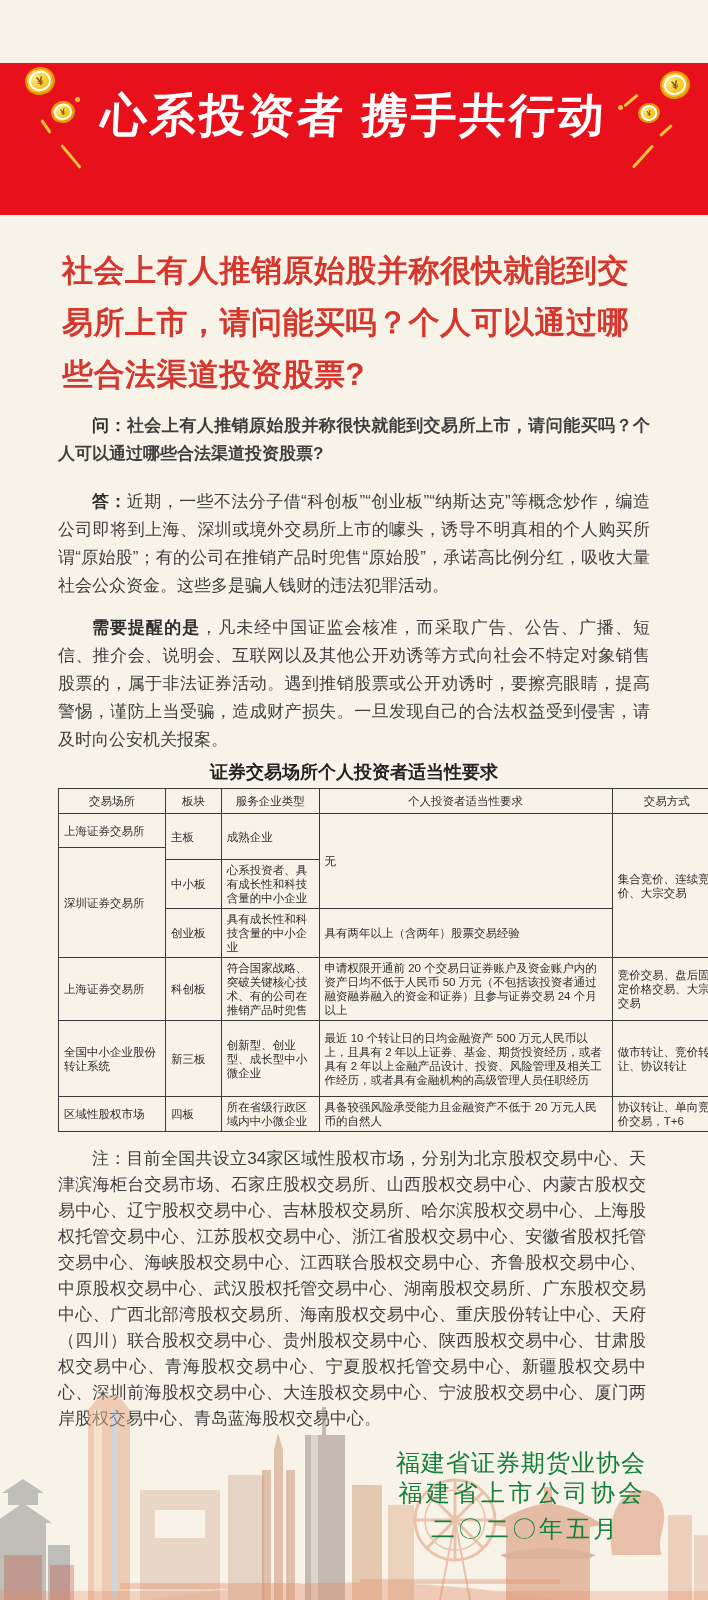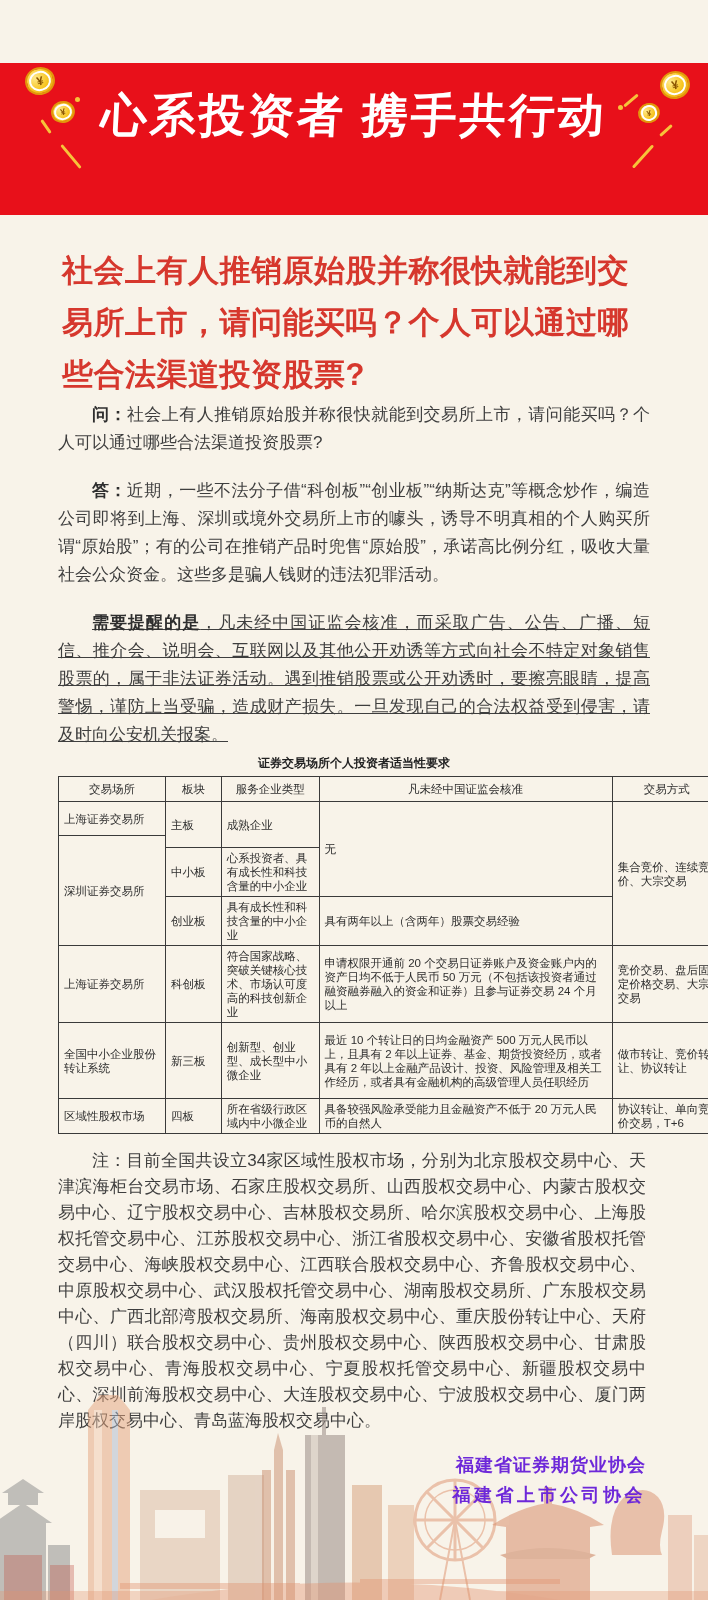--- a/index.html
+++ b/index.html
@@ -42,48 +42,48 @@
   .spark-dot{position:absolute;background:#f7c33a;border-radius:50%;width:5px;height:5px;}
   
   .content{padding:0 58px;}
   .headline{
     margin:30px 4px 0 4px;
     color:#d6372d;font-size:31px;font-weight:900;line-height:52px;
     letter-spacing:0.5px;text-align:left;
   }
   .para{font-size:17px;line-height:28px;text-indent:2em;margin:0;text-align:justify;}
   .para b{color:#2e2e2e;}
-  .q-para{}
+  .q-para{margin-top:11px;font-weight:bold;}
   .a-para{margin-top:20px;}
-  .remind-para{margin-top:20px;text-decoration:underline;}
+  .remind-para{margin-top:14px;}
   
   .table-title{
-    margin-top:6px;text-align:center;font-size:12px;font-weight:bold;color:#222;
+    margin-top:6px;text-align:center;font-size:18px;font-weight:bold;color:#222;
   }
   table.req{
     border-collapse:collapse;margin:4px auto 0 auto;width:664px;
     font-size:11.5px;line-height:14px;color:#2d2d2d;table-layout:fixed;
   }
   table.req th,table.req td{
     border:1px solid #3a3a3a;padding:3px 5px;vertical-align:middle;
     text-align:left;font-weight:normal;
   }
   table.req th{text-align:center;height:18px;}
   .col1{width:92px;} .col2{width:48px;} .col3{width:84px;} .col4{width:252px;} .col5{width:94px;}
   .tc{text-align:center;}
   .r1{height:34px;} .r2{height:12px;} .r3{height:46px;} .r4{height:42px;}
   .r5{height:62px;} .r6{height:76px;} .r7{height:32px;}
   
   .note-para{
     margin:14px 4px 0 0;font-size:17px;line-height:26px;text-indent:2em;
     text-align:justify;color:#3e3e3e;
   }
   .footer{
-    margin:16px 4px 0 0;text-align:right;font-size:18px;color:#6d28d9;
-    position:relative;z-index:2;font-weight:bold;
+    margin:16px 4px 0 0;text-align:right;font-size:24px;color:#15803d;
+    position:relative;z-index:2;
   }
   .footer-org1{letter-spacing:1px;line-height:30px;}
   .footer-org2{letter-spacing:3.5px;line-height:30px;}
   .footer-date{letter-spacing:3px;line-height:30px;margin-top:6px;padding-right:26px;}
   
   .skyline{
     position:absolute;left:0;bottom:0;width:708px;height:205px;z-index:1;
     pointer-events:none;
   }
 </style>
@@ -133,21 +133,21 @@
           <col class="col2">
           <col class="col3">
           <col class="col4">
           <col class="col5">
       </colgroup>
       <tbody>
           <tr>
         <th>交易场所</th>
         <th>板块</th>
         <th>服务企业类型</th>
-        <th>凡未经中国证监会核准</th>
+        <th>个人投资者适当性要求</th>
         <th>交易方式</th>
       </tr>
       <tr class="r1">
         <td class="tc">上海证券交易所</td>
         <td class="tc" rowspan="2">主板</td>
         <td class="tc" rowspan="2">成熟企业</td>
         <td rowspan="3">无</td>
         <td rowspan="4">集合竞价、连续竞价、大宗交易</td>
       </tr>
       <tr class="r2">
@@ -158,21 +158,21 @@
         <td>心系投资者、具有成长性和科技含量的中小企业</td>
       </tr>
       <tr class="r4">
         <td class="tc">创业板</td>
         <td>具有成长性和科技含量的中小企业</td>
         <td>具有两年以上（含两年）股票交易经验</td>
       </tr>
       <tr class="r5">
         <td class="tc">上海证券交易所</td>
         <td class="tc">科创板</td>
-        <td>符合国家战略、突破关键核心技术、市场认可度高的科技创新企业</td>
+        <td>符合国家战略、突破关键核心技术、有的公司在推销产品时兜售</td>
         <td>申请权限开通前 20 个交易日证券账户及资金账户内的资产日均不低于人民币 50 万元（不包括该投资者通过融资融券融入的资金和证券）且参与证券交易 24 个月以上</td>
         <td>竞价交易、盘后固定价格交易、大宗交易</td>
       </tr>
       <tr class="r6">
         <td class="tc">全国中小企业股份转让系统</td>
         <td class="tc">新三板</td>
         <td>创新型、创业型、成长型中小微企业</td>
         <td>最近 10 个转让日的日均金融资产 500 万元人民币以上，且具有 2 年以上证券、基金、期货投资经历，或者具有 2 年以上金融产品设计、投资、风险管理及相关工作经历，或者具有金融机构的高级管理人员任职经历</td>
         <td>做市转让、竞价转让、协议转让</td>
       </tr>
@@ -184,20 +184,21 @@
         <td>协议转让、单向竞价交易，T+6</td>
       </tr>
     </tbody>
       </table>
 
     <p class="note-para"><span>注：</span><span>目前全国共设立34家区域性股权市场，分别为北京股权交易中心、天津滨海柜台交易市场、石家庄股权交易所、山西股权交易中心、内蒙古股权交易中心、辽宁股权交易中心、吉林股权交易所、哈尔滨股权交易中心、上海股权托管交易中心、江苏股权交易中心、浙江省股权交易中心、安徽省股权托管交易中心、海峡股权交易中心、江西联合股权交易中心、齐鲁股权交易中心、中原股权交易中心、武汉股权托管交易中心、湖南股权交易所、广东股权交易中心、广西北部湾股权交易所、海南股权交易中心、重庆股份转让中心、天府（四川）联合股权交易中心、贵州股权交易中心、陕西股权交易中心、甘肃股权交易中心、青海股权交易中心、宁夏股权托管交易中心、新疆股权交易中心、深圳前海股权交易中心、大连股权交易中心、宁波股权交易中心、厦门两岸股权交易中心、青岛蓝海股权交易中心。</span></p>
 
     <div class="footer">
       <div class="footer-org1">福建省证券期货业协会</div>
       <div class="footer-org2">福建省上市公司协会</div>
+      <div class="footer-date">二〇二〇年五月</div>
     </div>
   </div>
 
   <svg class="skyline" viewBox="0 0 708 205" xmlns="http://www.w3.org/2000/svg">
 
     <g opacity="0.5" fill="#8a8a8a">
       <rect x="0" y="125" width="46" height="80"></rect>
       <polygon points="-6,128 52,128 23,108"></polygon>
       <rect x="8" y="96" width="30" height="14"></rect>
       <polygon points="2,98 44,98 23,84"></polygon>

